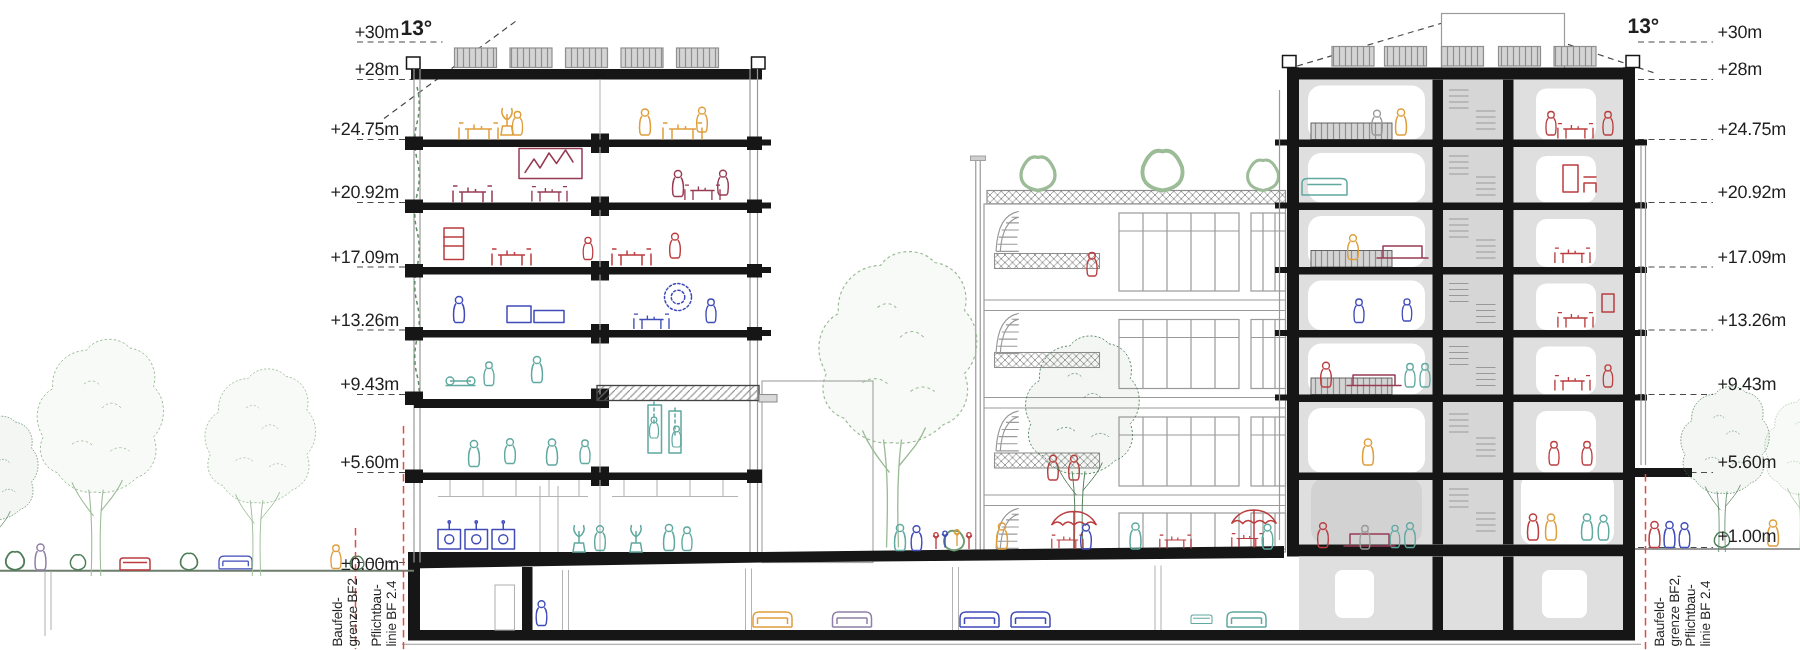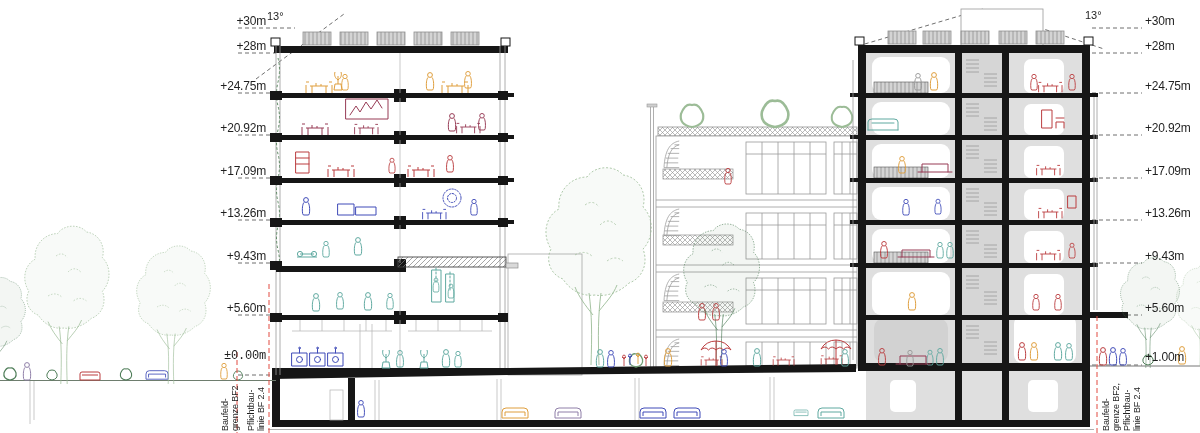--- a/index.html
+++ b/index.html
@@ -2,21 +2,21 @@
 <html><head>
 <meta charset="utf-8">
 <style>
   html,body{margin:0;padding:0;background:#fff;}
   #stage{position:relative;width:1200px;height:433px;background:#ffffff;overflow:hidden;
          font-family:"Liberation Sans",sans-serif;}
   svg{position:absolute;left:0;top:0;}
   .lvl{position:absolute;font-size:12px;color:#1f1f1f;line-height:10px;letter-spacing:-0.2px;}
   .lvl-l{width:60px;text-align:right;left:206px;}
   .lvl-r{left:1145px;}
-  .ang{position:absolute;font-size:11px;color:#1f1f1f;}
+  .ang{position:absolute;font-size:14px;color:#1f1f1f;font-weight:bold;}
   .rot{position:absolute;top:431px;transform:rotate(-90deg);transform-origin:0 0;
        font-size:9px;line-height:10px;white-space:nowrap;color:#1f1f1f;letter-spacing:-0.1px;}
   .sk{fill:none;stroke:currentColor;stroke-width:1;stroke-linecap:round;stroke-linejoin:round;}
   .thin{fill:none;stroke:#9a9a9a;stroke-width:0.8;}
   .thin2{fill:none;stroke:#b3b3b3;stroke-width:0.7;}
   .blk{fill:#161616;}
   .dash{fill:none;stroke:#4a4a4a;stroke-width:0.8;stroke-dasharray:4 3;}
   .rdash{fill:none;stroke:#e14b40;stroke-width:1;stroke-dasharray:5 3;}
   .cO{color:#df9e3c}.cR{color:#bb3d3f}.cD{color:#973b55}.cB{color:#3f4bb8}
   .cT{color:#5fa9a0}.cP{color:#8f7fa8}.cG{color:#4e7d58}.cL{color:#9cbc97}
@@ -605,21 +605,21 @@
 <div class="ang" style="left:1085px;top:9px;">13°</div>
 
 <div class="lvl lvl-l" style="top:16px;">+30m</div>
 <div class="lvl lvl-l" style="top:41px;">+28m</div>
 <div class="lvl lvl-l" style="top:81px;">+24.75m</div>
 <div class="lvl lvl-l" style="top:123px;">+20.92m</div>
 <div class="lvl lvl-l" style="top:166px;">+17.09m</div>
 <div class="lvl lvl-l" style="top:208px;">+13.26m</div>
 <div class="lvl lvl-l" style="top:251px;">+9.43m</div>
 <div class="lvl lvl-l" style="top:303px;">+5.60m</div>
-<div class="lvl lvl-l" style="top:351px;font-family:Liberation Mono, monospace;">±0.00m</div>
+<div class="lvl lvl-l" style="top:371px;">±0.00m</div>
 
 <div class="lvl lvl-r" style="top:16px;">+30m</div>
 <div class="lvl lvl-r" style="top:41px;">+28m</div>
 <div class="lvl lvl-r" style="top:81px;">+24.75m</div>
 <div class="lvl lvl-r" style="top:123px;">+20.92m</div>
 <div class="lvl lvl-r" style="top:166px;">+17.09m</div>
 <div class="lvl lvl-r" style="top:208px;">+13.26m</div>
 <div class="lvl lvl-r" style="top:251px;">+9.43m</div>
 <div class="lvl lvl-r" style="top:303px;">+5.60m</div>
 <div class="lvl lvl-r" style="top:352px;">+1.00m</div>

